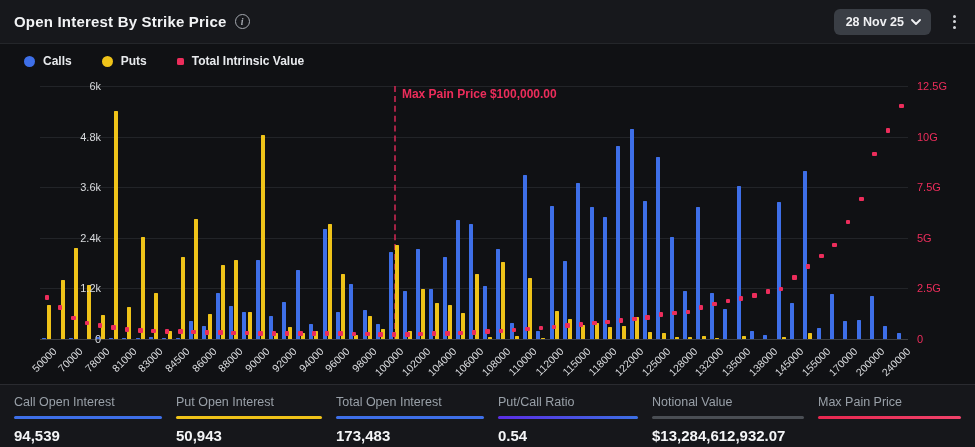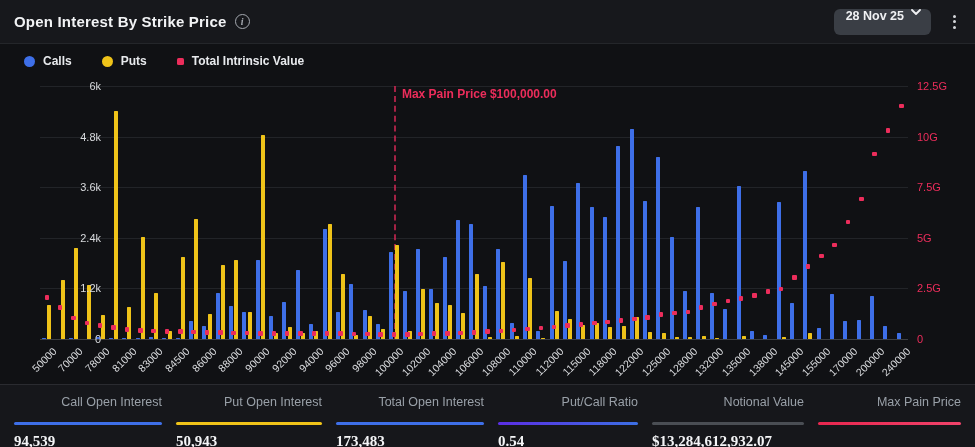--- a/index.html
+++ b/index.html
@@ -10,21 +10,21 @@
   
   .header { height:44px; background:#17181c; border-bottom:1px solid #24262a;
             display:flex; align-items:center; justify-content:space-between; padding:0 12px 0 14px; }
   .title-wrap { display:flex; align-items:center; gap:8px; }
   .page-title { color:#f2f3f5; font-size:15px; font-weight:700; letter-spacing:.2px; }
   .info-icon { width:15px; height:15px; border:1.4px solid #a5a9b0; border-radius:50%;
                color:#a5a9b0; font-size:10px; font-weight:700; display:flex; align-items:center;
                justify-content:center; font-family:"Liberation Serif",serif; font-style:italic; }
   .header-right { display:flex; align-items:center; gap:14px; }
   .date-pill { background:#3a3e45; border:none; border-radius:6px; height:26px; padding:0 10px 0 12px;
-               color:#f0f1f3; font-size:12.5px; font-weight:700; display:flex; gap:7px;
+               color:#f0f1f3; font-size:12.5px; font-weight:700; display:flex; align-items:center; gap:7px;
                font-family:"Liberation Sans",sans-serif; cursor:pointer; }
   .chev { width:10px; height:6px; display:inline-block; }
   .kebab { width:18px; height:22px; display:flex; flex-direction:column; align-items:center;
            justify-content:center; gap:2.5px; cursor:pointer; }
   .kebab i { width:3px; height:3px; border-radius:50%; background:#d5d7da; display:block; }
 
   
   .legend { display:flex; align-items:center; gap:30px; padding:10px 0 4px 24px; height:28px; }
   .legend-item { display:flex; align-items:center; gap:8px; cursor:pointer; }
   .legend-swatch { display:inline-block; }
@@ -46,23 +46,23 @@
   .xlabel { position:absolute; top:259px; white-space:nowrap; color:#d9dbde; font-size:10.5px;
             transform:rotate(-45deg); transform-origin:100% 0; }
   .maxpain-line { position:absolute; top:0; bottom:0; width:0;
                   border-left:2px dashed rgba(214,40,85,.75); }
   .maxpain-label { position:absolute; white-space:nowrap; font-size:12px; font-weight:700; }
 
   
   .stats-bar { position:absolute; left:0; right:0; bottom:0; height:63px; background:#16171b;
                border-top:1px solid #2a2b30; display:flex; padding:10px 0 0 14px; }
   .stat { margin-right:14px; }
-  .stat-label { font-size:12.5px; color:#99a0a8; margin-bottom:13px;text-align:right; }
+  .stat-label { font-size:12.5px; color:#99a0a8; margin-bottom:7px; }
   .stat-underline { height:2.5px; border-radius:2px; margin-bottom:8px; }
-  .stat-value { font-size:15px; font-weight:700; color:#f4f5f7;font-family:Liberation Serif, serif; }
+  .stat-value { font-size:15px; font-weight:700; color:#f4f5f7; }
 </style>
 </head>
 <body>
 
 <div class="app">
 
   <div class="header">
     <div class="title-wrap">
       <span class="page-title">Open Interest By Strike Price</span>
       <span class="info-icon">i</span>

